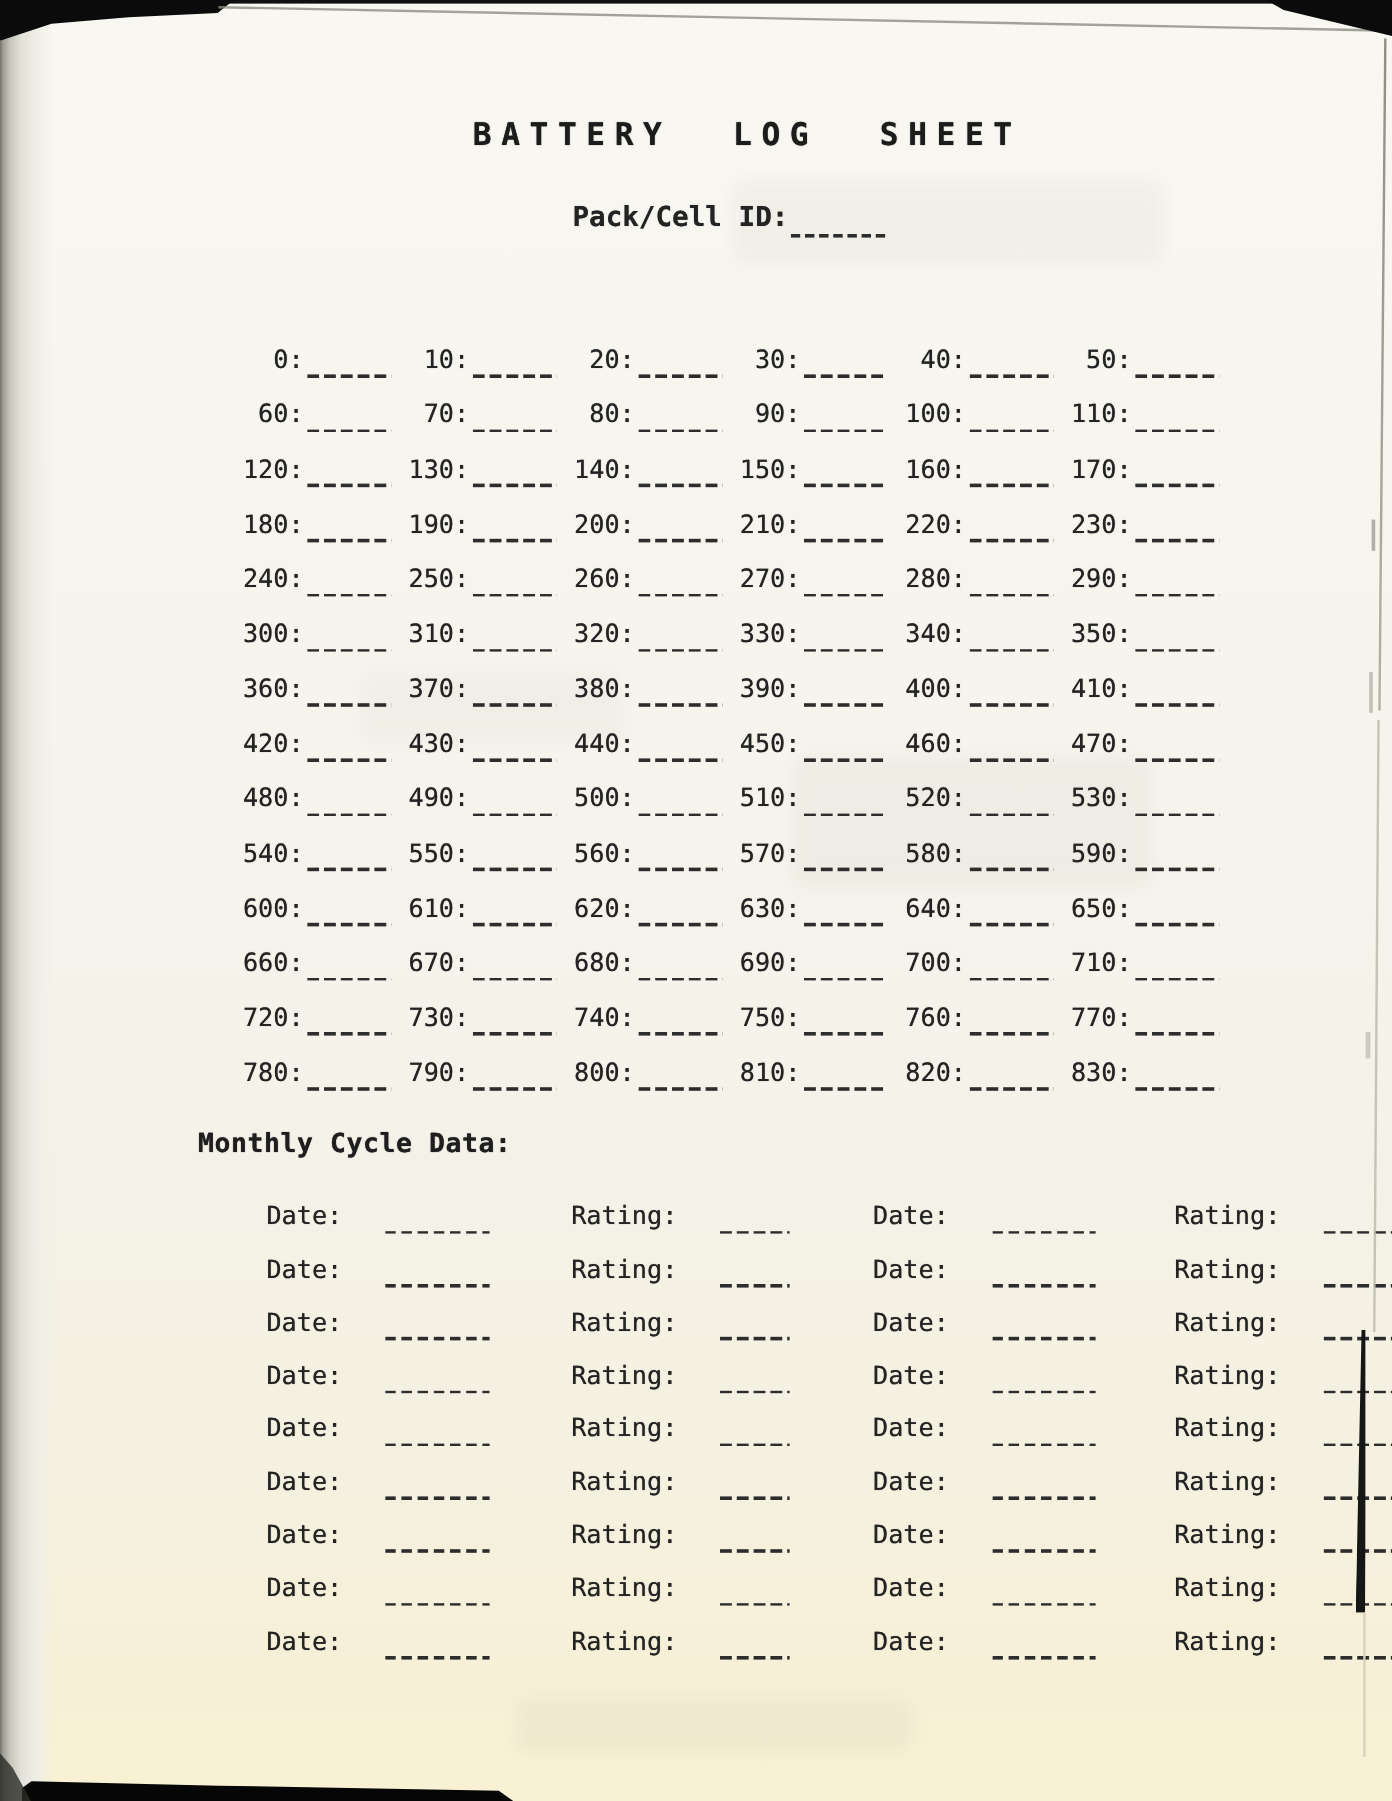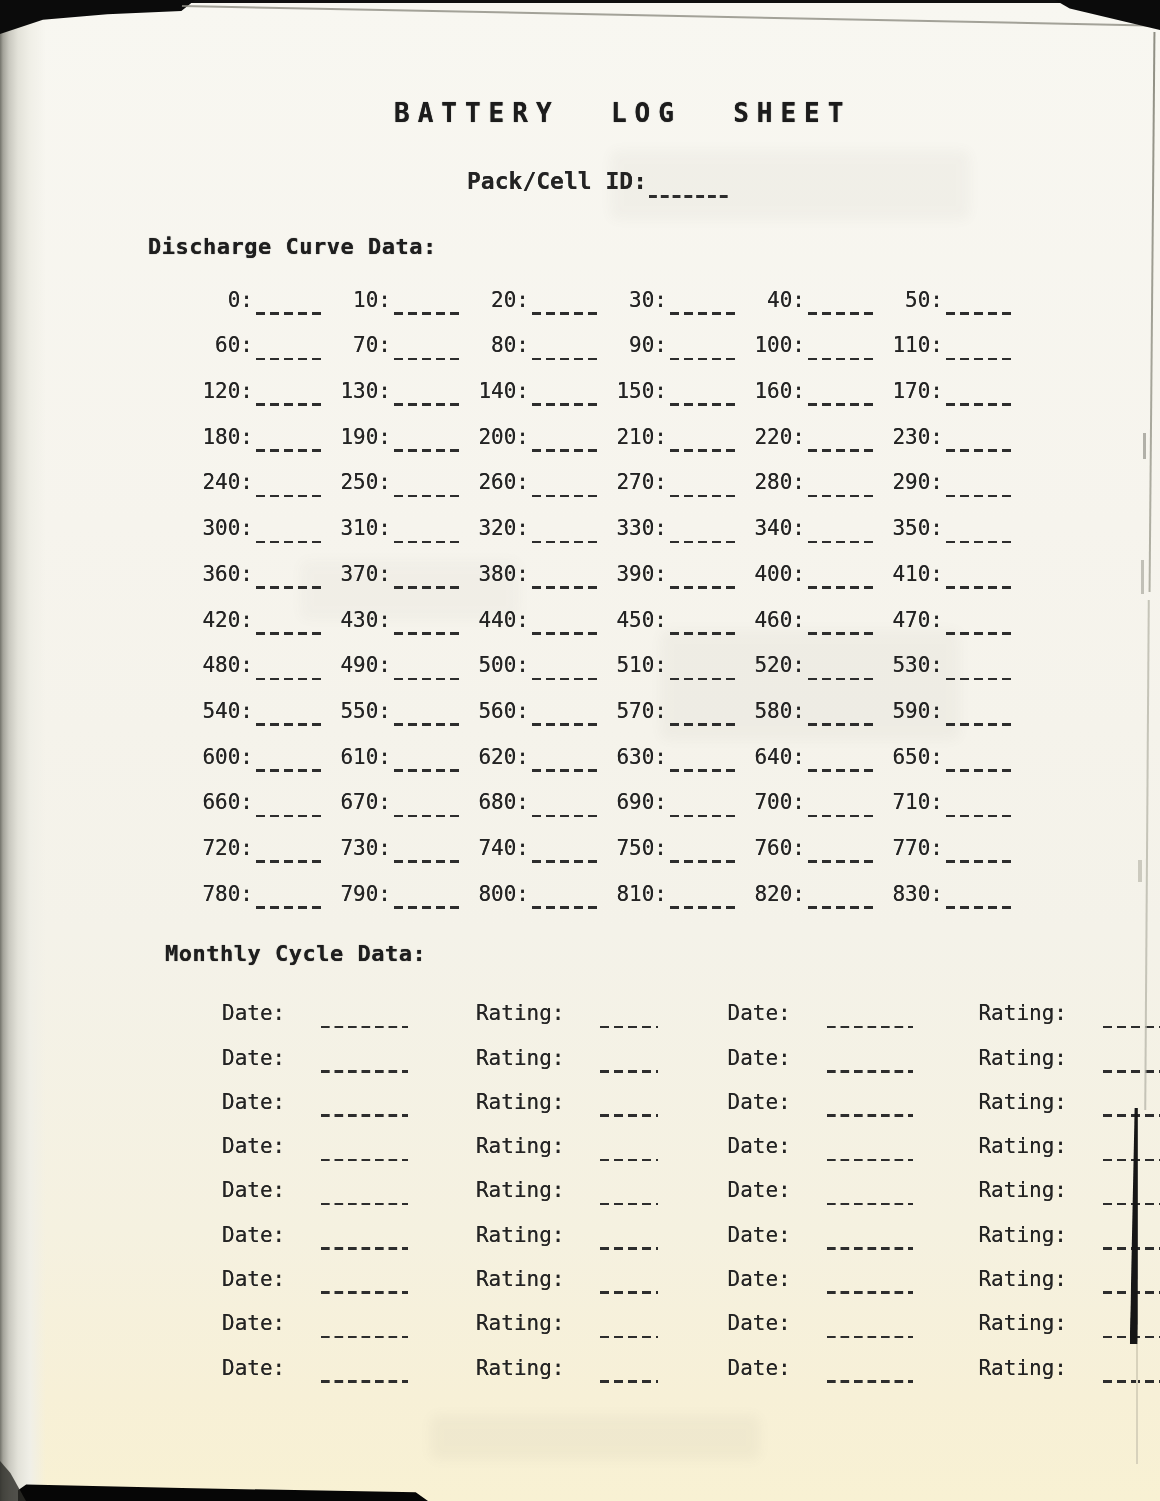--- a/index.html
+++ b/index.html
@@ -66,21 +66,21 @@
   .ghost-d{left:430px;top:1415px;width:330px;height:45px;opacity:.05;}
 
   
   .ink{color:#232323;text-shadow:0 0 .6px rgba(35,35,35,.75);}
   .title{
     position:absolute;left:394px;top:98px;
     font-size:26px;font-weight:bold;letter-spacing:8px;word-spacing:2px;
     white-space:pre;line-height:30px;color:#1c1c1c;
     text-shadow:0 0 .8px rgba(20,20,20,.9);
   }
-  .packline{position:absolute;left:467px;top:168px;font-size:23px;font-weight:bold;line-height:26px;display:flex;align-items:flex-end;}
+  .packline{position:absolute;left:477px;top:168px;font-size:23px;font-weight:bold;line-height:26px;display:flex;align-items:flex-end;}
   .section-heading{position:absolute;font-size:22px;font-weight:bold;line-height:26px;letter-spacing:.5px;color:#1e1e1e;text-shadow:0 0 .8px rgba(20,20,20,.9);}
   .dis-heading{left:148px;top:234px;}
   .mon-heading{left:138px;top:941px;padding-left:27px;}
 
   
   .blank{
     display:inline-block;height:12px;align-self:flex-end;margin-bottom:-4px;
     background-image:linear-gradient(90deg,#2d2d2d 0 9.5px,transparent 9.5px);
     background-size:14px 2.6px;background-repeat:repeat-x;background-position:0 bottom;
   }
@@ -118,21 +118,20 @@
   <div class="ghost ghost-c"></div>
   <div class="ghost ghost-d"></div>
 
   <div class="title ink">BATTERY  LOG  SHEET</div>
 
   <div class="packline ink">
     <span>Pack/Cell ID:</span>
       <span class="blank bl-pack pitch-117"></span>
   </div>
 
-  <div class="section-heading dis-heading ink">Discharge Curve Data:</div>
 
   <div class="dis-grid ink" id="discharge-grid">
       <div class="cell">
         <span class="num">0:</span>
         <span class="blank bl-dis"></span>
       </div>
       <div class="cell">
         <span class="num">10:</span>
         <span class="blank bl-dis"></span>
       </div>

